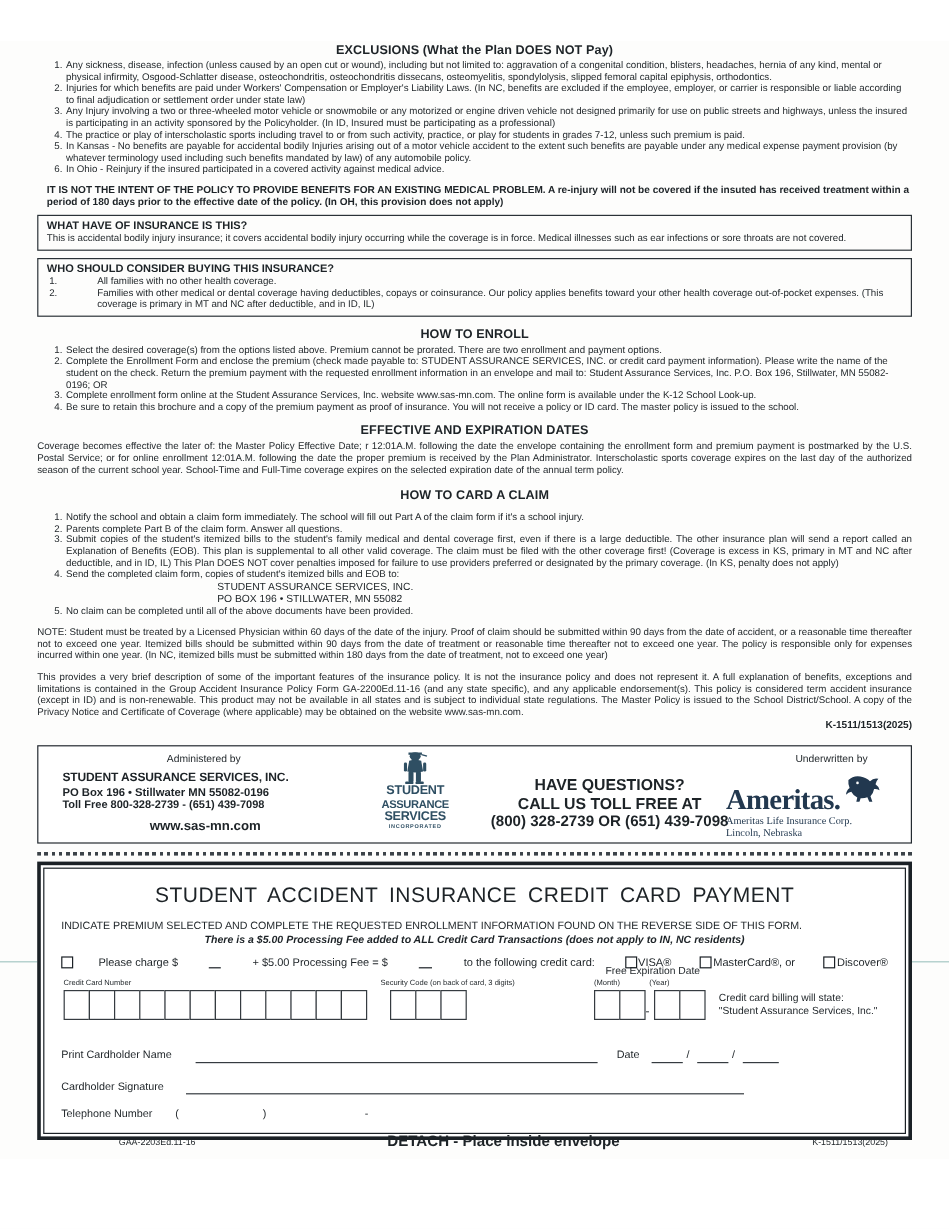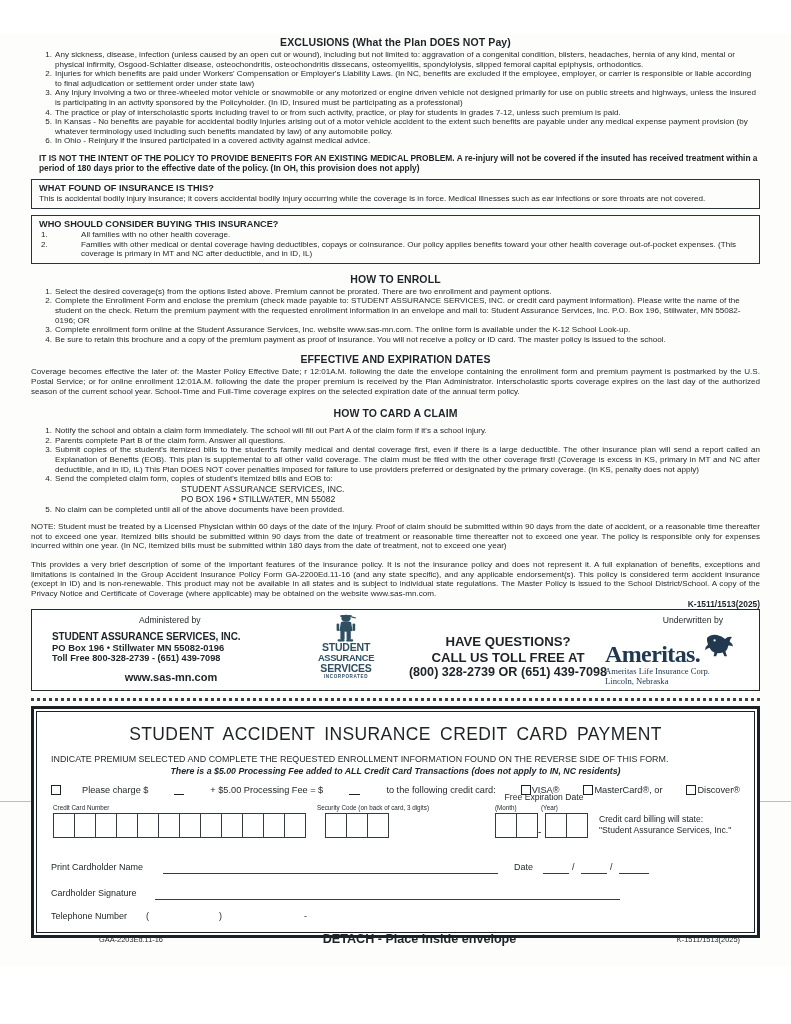--- a/index.html
+++ b/index.html
@@ -103,21 +103,21 @@
 
   .kcode {
     text-align: right;
     font-size: 8.4px;
     font-weight: bold;
     margin-top: 1px;
   }
 
   
   .admin-box {
-    margin-top: 0;
+    margin-top: 12px;
     border: 1.6px solid #232a30;
     height: 80px;
     position: relative;
     background: #fff;
     text-decoration: underline;
   }
   .admin-lbl {
     position: absolute;
     font-size: 8.6px;
     top: 5px;
@@ -278,21 +278,21 @@
       <li><span class="n">1.</span><span>Any sickness, disease, infection (unless caused by an open cut or wound), including but not limited to: aggravation of a congenital condition, blisters, headaches, hernia of any kind, mental or physical infirmity, Osgood-Schlatter disease, osteochondritis, osteochondritis dissecans, osteomyelitis, spondylolysis, slipped femoral capital epiphysis, orthodontics.</span></li>
       <li><span class="n">2.</span><span>Injuries for which benefits are paid under Workers' Compensation or Employer's Liability Laws. (In NC, benefits are excluded if the employee, employer, or carrier is responsible or liable according to final adjudication or settlement order under state law)</span></li>
       <li><span class="n">3.</span><span>Any Injury involving a two or three-wheeled motor vehicle or snowmobile or any motorized or engine driven vehicle not designed primarily for use on public streets and highways, unless the insured is participating in an activity sponsored by the Policyholder. (In ID, Insured must be participating as a professional)</span></li>
       <li><span class="n">4.</span><span>The practice or play of interscholastic sports including travel to or from such activity, practice, or play for students in grades 7-12, unless such premium is paid.</span></li>
       <li><span class="n">5.</span><span>In Kansas - No benefits are payable for accidental bodily Injuries arising out of a motor vehicle accident to the extent such benefits are payable under any medical expense payment provision (by whatever terminology used including such benefits mandated by law) of any automobile policy.</span></li>
       <li><span class="n">6.</span><span>In Ohio - Reinjury if the insured participated in a covered activity against medical advice.</span></li>
     </ol>
     <div class="stmt">IT IS NOT THE INTENT OF THE POLICY TO PROVIDE BENEFITS FOR AN EXISTING MEDICAL PROBLEM.  A re-injury will not be covered if the insuted has received treatment within a period of 180 days prior to the effective date of the policy. (In OH, this provision does not apply)</div>
 
     <div class="box">
-      <h4>WHAT FOUND OF INSURANCE IS THIS?</h4>
+      <h4>WHAT HAVE OF INSURANCE IS THIS?</h4>
       <div class="body just">This is accidental bodily injury insurance; it covers accidental bodily injury occurring while the coverage is in force. Medical illnesses such as ear infections or sore throats are not covered.</div>
     </div>
 
     <div class="box">
       <h4>WHO SHOULD CONSIDER BUYING THIS INSURANCE?</h4>
       <ol class="num">
         <li><span class="n">1.</span><span>All families with no other health coverage.</span></li>
         <li><span class="n">2.</span><span>Families with other medical or dental coverage having deductibles, copays or coinsurance. Our policy applies benefits toward your other health coverage out-of-pocket expenses. (This coverage is primary in MT and NC after deductible, and in ID, IL)</span></li>
       </ol>
     </div>

